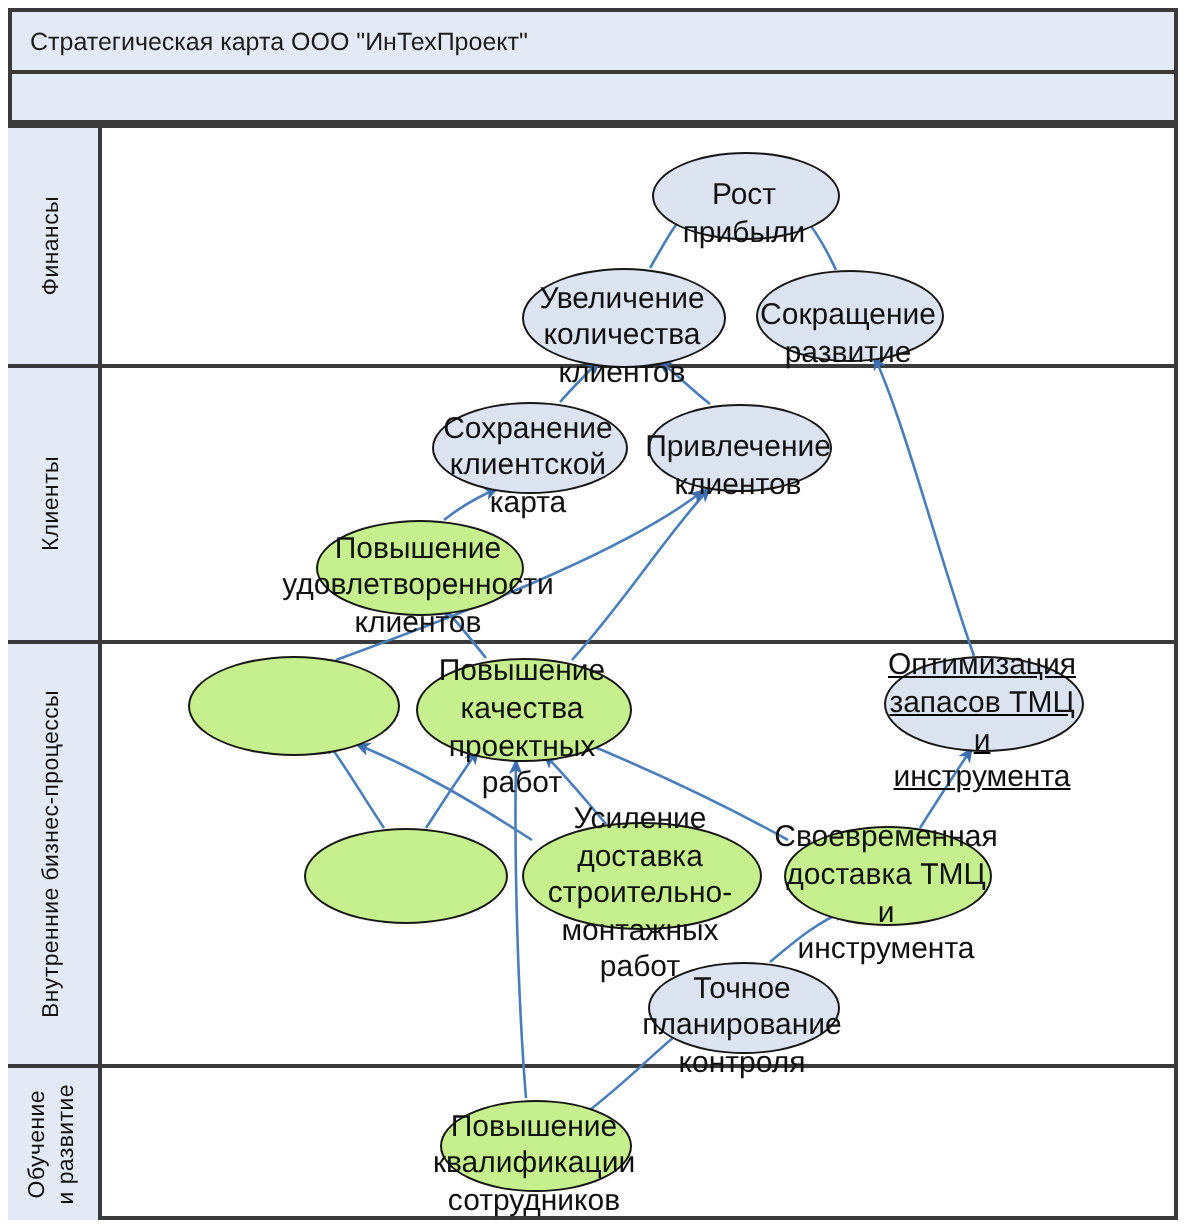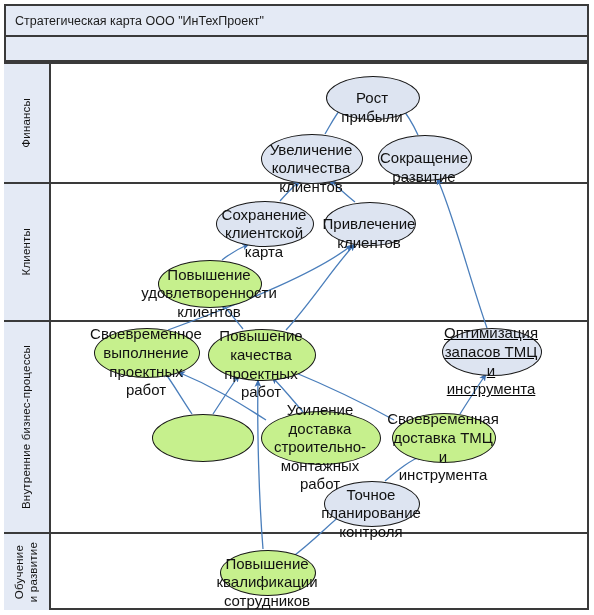--- a/index.html
+++ b/index.html
@@ -143,23 +143,20 @@
 клиентов</div>
       </div>
       <div class="node green" style="left: 209px; top: 283px; width: 102px; height: 46px;">
         <div class="oval"></div>
         <div class="lbl">Повышение
 удовлетворенности
 клиентов</div>
       </div>
       <div class="node green" style="left: 146px; top: 352px; width: 104px; height: 48px;">
         <div class="oval"></div>
-        <div class="lbl">Своевременное
-выполнение
-проектных работ</div>
       </div>
       <div class="node green" style="left: 261px; top: 354px; width: 106px; height: 50px;">
         <div class="oval"></div>
         <div class="lbl">Повышение
 качества проектных
 работ</div>
       </div>
       <div class="node blue" style="left: 491px; top: 351px; width: 98px; height: 46px; text-decoration: underline;">
         <div class="oval"></div>
         <div class="lbl">Оптимизация

